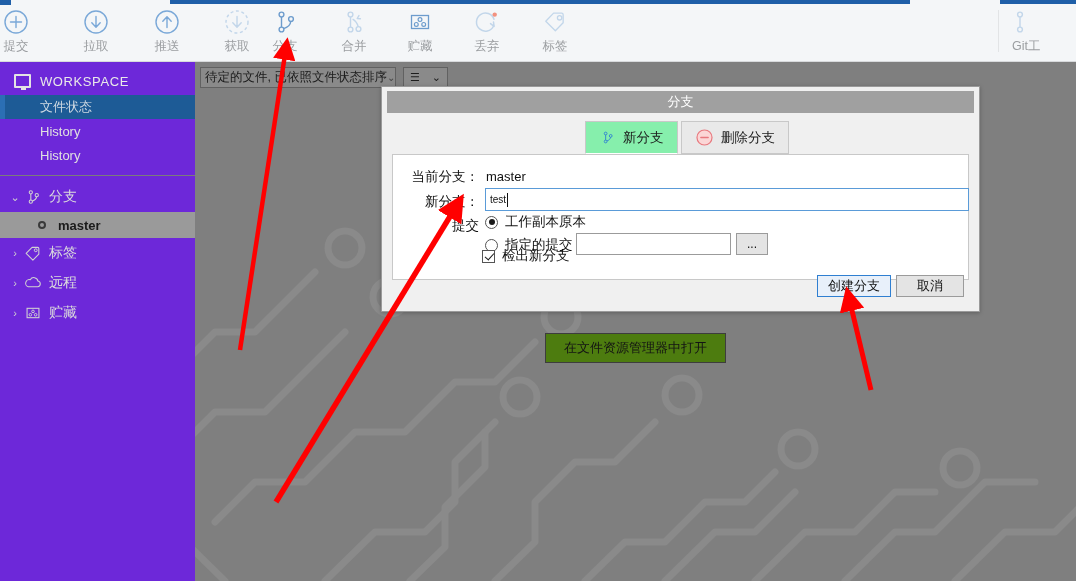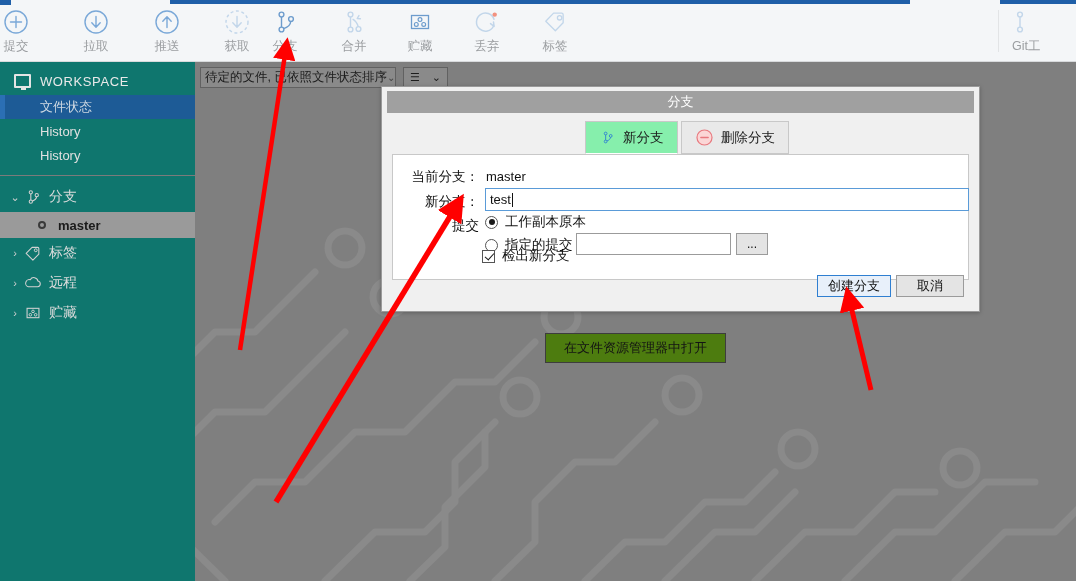--- a/index.html
+++ b/index.html
@@ -52,21 +52,21 @@
   .tb-item .lbl { display: block; line-height: 14px; }
   .tb-sep {
     position: absolute; top: 10px; width: 1px; height: 42px;
     background: #e2e4e6;
   }
 
   
   .sidebar {
     position: absolute; left: 0; top: 62px;
     width: 218px; height: 519px;
-    background: #0f766e;
+    background: #6d28d9;
     box-sizing: border-box;
     border-right: 1px solid #6f6f6f;
   }
   .sb-header {
     position: relative;
     height: 28px;
     display: flex; align-items: center;
     padding-left: 14px;
     color: #e9e9e9;
     font-size: 13px;
@@ -242,21 +242,21 @@
     text-align: right;
   }
   .frm-value {
     position: absolute; font-size: 13px; color: #111;
   }
   .txt-input {
     position: absolute;
     background: #fff;
     border: 1px solid #5a9bd8;
     box-sizing: border-box;
-    font-size: 13px; color: #111;
+    font-size: 10px; color: #111;
     padding: 2px 4px;
     display: flex; align-items: center;
   }
   .caret {
     display: inline-block; width: 1px; height: 14px;
     background: #111; margin-left: 1px;
   }
   .radio-row, .check-row {
     position: absolute;
     display: flex; align-items: center;

